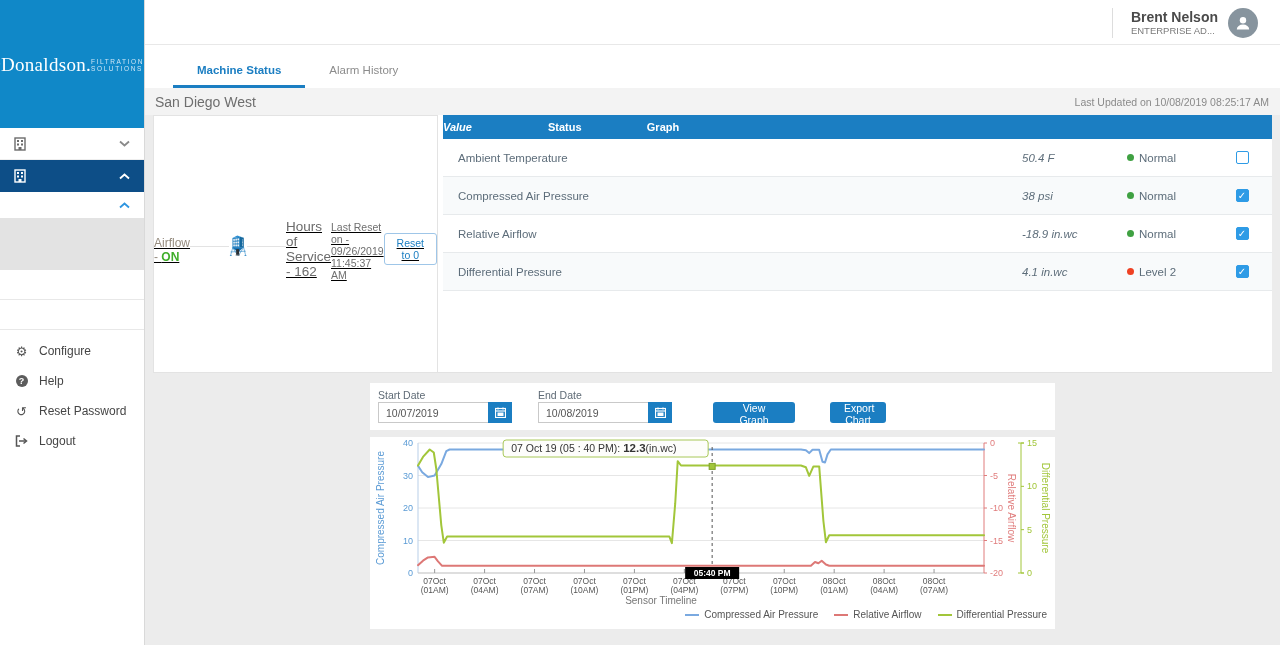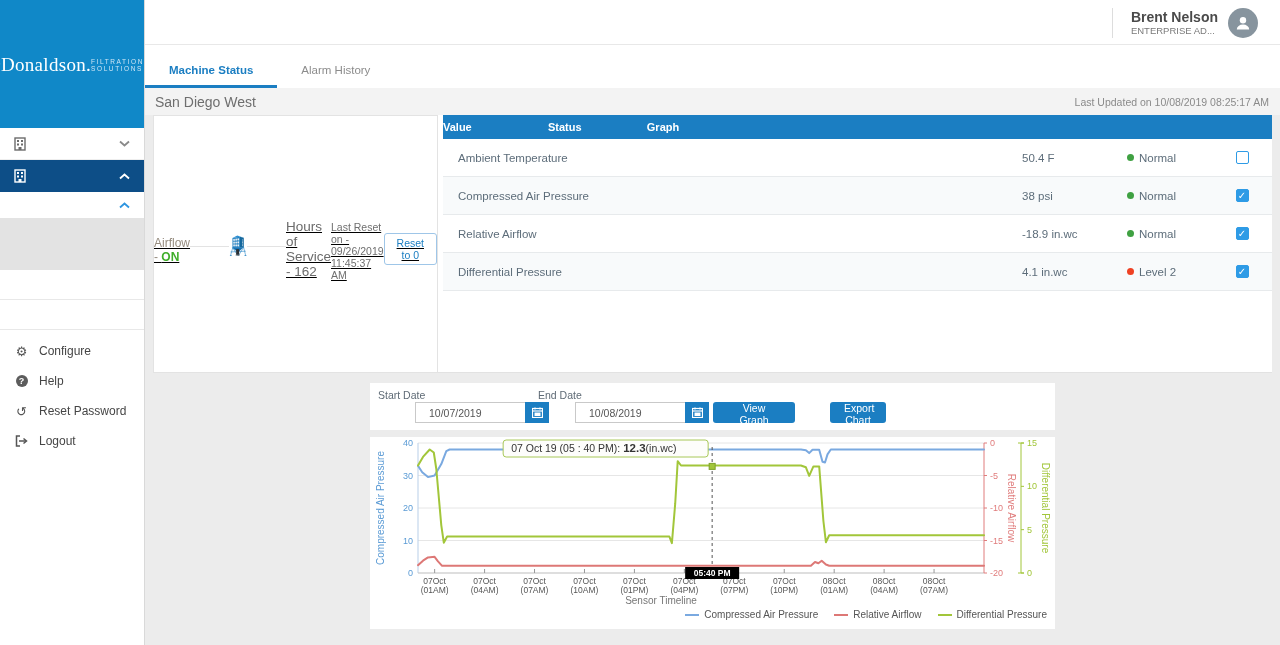--- a/index.html
+++ b/index.html
@@ -28,21 +28,21 @@
   
   .main { position:absolute; left:145px; top:0; width:1135px; height:645px; }
   .topbar { position:absolute; top:0; left:0; width:100%; height:45px; background:#fff; border-bottom:1px solid #e8e8e8; }
   .user-block { position:absolute; right:22px; top:6px; height:33px; display:flex; align-items:center; gap:10px; }
   .user-divider { width:1px; height:30px; background:#ddd; margin-right:8px; }
   .user-text { text-align:left; }
   .user-name { font-size:14px; font-weight:bold; color:#4a4a4a; }
   .user-role { font-size:9.5px; color:#7a7a7a; }
   .avatar { width:30px; height:30px; border-radius:50%; background:#87949e; display:flex; align-items:center; justify-content:center; cursor:pointer; }
 
-  .tabbar { position:absolute; top:45px; left:0; width:100%; height:43px; background:#fff; display:flex; align-items:flex-end; }
+  .tabbar { position:absolute; top:45px; left:0; width:100%; height:43px; background:#fff; display:flex; align-items:flex-end; padding-left:28px; }
   .tab { padding:11px 24px 9px; font-size:11.5px; color:#8c8c8c; cursor:pointer; border-bottom:3px solid transparent; }
   .tab.active { color:#1b7ec2; font-weight:bold; border-bottom:3px solid #1b7ec2; }
 
   .site-bar { position:absolute; top:88px; left:0; width:100%; height:27px; background:#f3f3f3; display:flex; align-items:center; padding:0 10px; }
   .site-name { font-size:14px; color:#6e6e6e; }
   .last-updated { margin-left:auto; font-size:10.5px; color:#8a8a8a; padding-right:1px; }
 
   .status-panel { position:absolute; top:115px; left:8px; width:1119px; height:258px; background:#fff; border-bottom:1px solid #e2e2e2; }
 
   
@@ -54,32 +54,32 @@
   .hours-line { font-size:13.5px; color:#6b6b6b; margin-top:10px; }
   .reset-line { font-size:10.5px; color:#6f6f6f; margin-top:13px; }
   .reset-btn { margin-top:10px; font-size:10.5px; color:#1b7ec2; background:#fff; border:1px solid #9fc6e8; border-radius:3px; padding:3px 12px; cursor:pointer; }
 
   
   .sensor-table { position:absolute; left:290px; top:0; width:829px; }
   .st-header { display:flex; background:#1b7ec2; color:#fff; font-size:11px; font-weight:bold; height:24px; align-items:center; }
   .st-row { display:flex; align-items:center; height:38px; border-bottom:1px solid #e7eaec; font-size:11.5px; color:#5d6d7a; }
   .st-row:nth-child(even) { background:#f8fafb; }
   .col-desc { flex:1; padding-left:15px; }
-  .col-value { width:105px; }
+  .col-value { width:105px;font-style:italic; }
   .col-status { width:85px; display:flex; align-items:center; gap:5px; }
   .col-graph { width:60px; display:flex; justify-content:center; }
   .dot { width:7px; height:7px; border-radius:50%; display:inline-block; }
   .cb { width:13px; height:13px; border:1.5px solid #2e9be6; border-radius:2px; background:#fff; display:flex; align-items:center; justify-content:center; cursor:pointer; }
   .cb.checked { background:#2e9be6; border-color:#2e9be6; color:#fff; font-size:10px; line-height:1; }
 
   
   .controls-panel { position:absolute; top:383px; left:225px; width:685px; height:47px; background:#fff; }
   .date-label { position:absolute; top:6px; font-size:10.5px; color:#5f6b76; }
   .date-group { position:absolute; top:19px; display:flex; }
-  .date-input { width:110px; height:21px; border:1px solid #c9c9c9; border-right:none; font-size:10.5px; color:#555; padding:0 13px; font-family:"Liberation Sans", sans-serif;margin-left:37px; }
+  .date-input { width:110px; height:21px; border:1px solid #c9c9c9; border-right:none; font-size:10.5px; color:#555; padding:0 7px; font-family:"Liberation Sans", sans-serif; }
   .cal-btn { width:24px; height:21px; background:#1b7ec2; border:none; color:#fff; font-size:11px; cursor:pointer; display:flex; align-items:center; justify-content:center; }
   .action-btn { position:absolute; top:19px; height:21px; background:#1b7ec2; color:#fff; border:none; border-radius:3px; font-size:10.5px; padding:0 14px; cursor:pointer; font-family:"Liberation Sans", sans-serif; }
 
   
   .chart-panel { position:absolute; top:437px; left:225px; width:685px; height:192px; background:#fff; }
   .legend-row { position:absolute; right:8px; top:172px; display:flex; gap:16px; align-items:center; }
   .legend-item { display:flex; align-items:center; gap:5px; font-size:10px; color:#555; cursor:pointer; }
   .legend-dash { width:14px; height:2px; display:inline-block; }
   svg text { font-family:"Liberation Sans", sans-serif; }
 </style>

